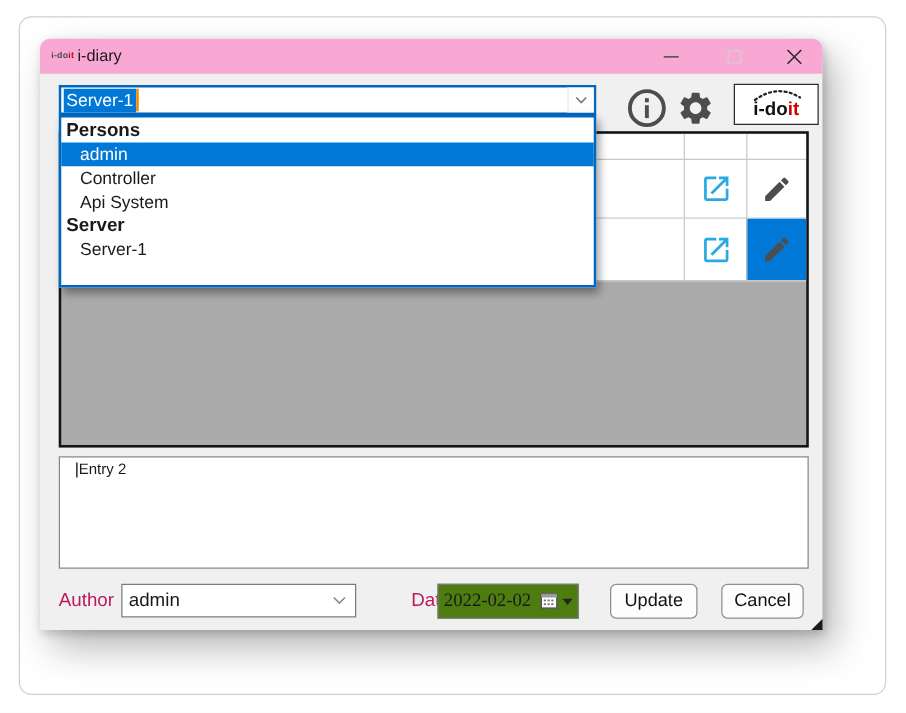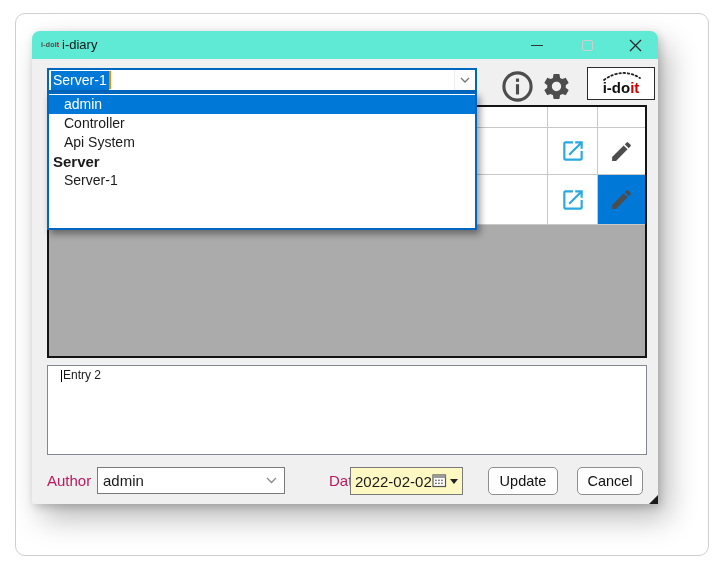--- a/index.html
+++ b/index.html
@@ -8,21 +8,21 @@
 
   .stage { position:relative; width:725px; height:570px; background:#ffffff; overflow:hidden; }
   .frame { position:absolute; left:15px; top:13px; width:694px; height:543px;
            border:1px solid #cfcfcf; border-radius:10px; background:#fff; }
 
   .window { position:absolute; left:32px; top:31px; width:626px; height:473px;
             background:#f0f0f0; border-radius:8px 8px 2px 2px;
             box-shadow:10px 14px 30px rgba(0,0,0,.28), 2px 3px 8px rgba(0,0,0,.18); }
 
   
-  .titlebar { position:absolute; left:0; top:0; width:100%; height:28px; background:#5eead4;
+  .titlebar { position:absolute; left:0; top:0; width:100%; height:28px; background:#f9a8d4;
               border-radius:8px 8px 0 0; }
   .app-icon { position:absolute; left:9px; top:9px; font-size:7px; font-weight:bold; letter-spacing:.2px;
               color:#4a4a4a; line-height:10px; }
   .app-icon .red { color:#cc0000; }
   .window-title { position:absolute; left:30px; top:0; height:28px; line-height:28px; font-size:13px; color:#191919; }
   .wc { position:absolute; top:0; width:34px; height:28px; display:flex; align-items:center; justify-content:center; }
   .wc-min { left:488px; }
   .wc-max { left:538px; }
   .wc-close { left:586px; }
   .glyph-min { width:12px; height:0; border-top:1.6px solid #333; }
@@ -70,22 +70,22 @@
               border:1px solid #828790; padding:2px 13px; font-size:12px; line-height:14px; }
   .text-caret { display:inline-block; width:1px; height:12px; background:#000; vertical-align:text-bottom; margin-right:1px; }
 
   
   .f-label { position:absolute; top:441px; font-size:15px; color:#be185d; }
   .lbl-author { left:15px; }
   .lbl-date { left:277px;margin-left:20px; }
   .f-combo { position:absolute; left:65px; top:436px; width:188px; height:27px; background:#fff;
              border:1px solid #7a7a7a; display:flex; align-items:center; font-size:15px; padding-left:5px; }
   .f-combo .chev { margin-left:auto; margin-right:7px; }
-  .datefield { position:absolute; left:318px; top:436px; width:113px; height:28px; background:#fef9c3;
-               border:1px solid #7a7a7a; display:flex; align-items:center; font-size:15px; padding-left:4px; }
+  .datefield { position:absolute; left:318px; top:436px; width:113px; height:28px; background:#4d7c0f;
+               border:1px solid #7a7a7a; display:flex; align-items:center; font-size:15px; padding-left:4px;font-family:Liberation Serif, serif; }
   .datefield .cal { margin-left:auto; }
   .datefield .tri { width:0; height:0; border-left:4px solid transparent; border-right:4px solid transparent;
                     border-top:5px solid #222; margin:0 4px 0 3px; }
   .push-btn { position:absolute; top:436px; height:28px; background:#fdfdfd; border:1px solid #8f8f8f;
               border-radius:5px; font-size:14.5px; color:#111; display:flex; align-items:center; justify-content:center;
               font-family:"Liberation Sans", sans-serif; }
   .btn-update { left:456px; width:70px; }
   .btn-cancel { left:545px; width:66px; }
 
   .resize-grip { position:absolute; right:0; bottom:0; width:0; height:0;
@@ -119,20 +119,21 @@
       <span class="combo-sel">Server-1</span>
       <span class="combo-caret"></span>
       <span class="combo-arrow">
         <svg width="10" height="6" viewBox="0 0 10 6">
             <polyline points="1,1 5,5 9,1" stroke="#777" stroke-width="1.3" fill="none"></polyline>
           </svg>
       </span>
     </div>
 
     <div class="dropdown">
+      <div class="dd-row dd-group">Persons</div>
       <div class="dd-row dd-item selected">admin</div>
       <div class="dd-row dd-item">Controller</div>
       <div class="dd-row dd-item">Api System</div>
       <div class="dd-row dd-group">Server</div>
       <div class="dd-row dd-item">Server-1</div>
     </div>
 
     <div class="icon-btn btn-info">
       <svg width="33" height="33" viewBox="0 0 34 34">
         <circle cx="17" cy="17" r="14" stroke="#4d4d4d" stroke-width="3.2" fill="none"></circle>

